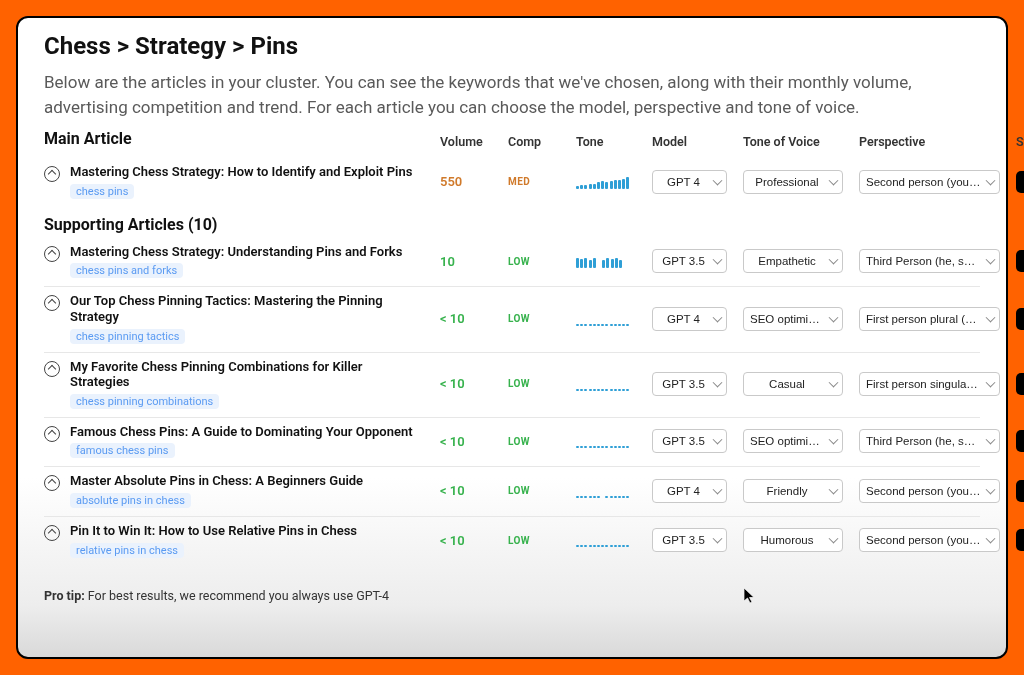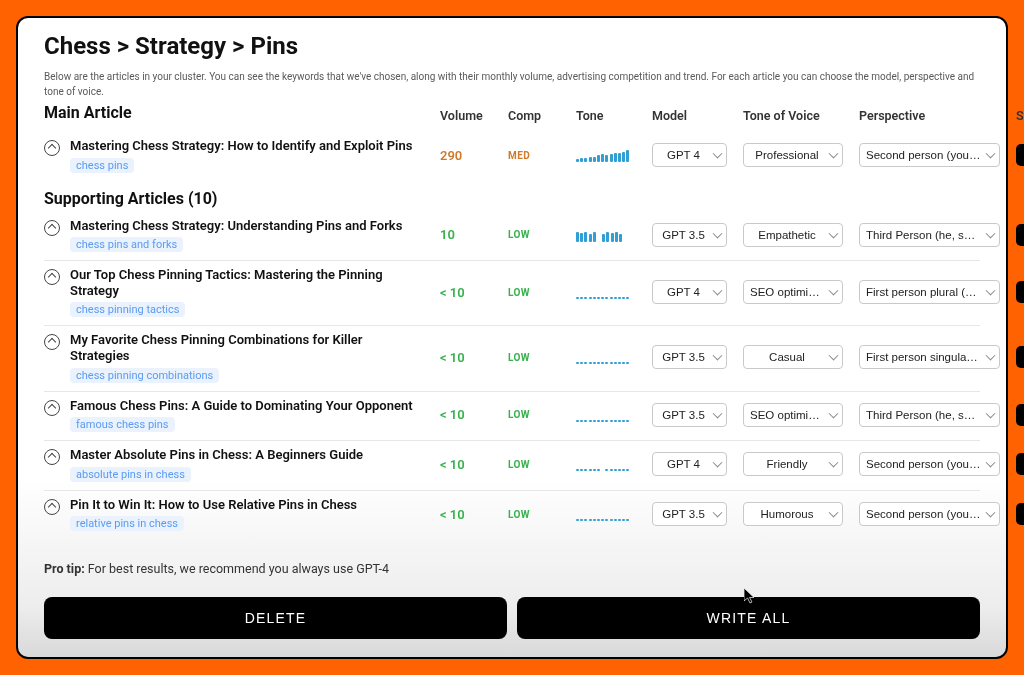--- a/index.html
+++ b/index.html
@@ -6,21 +6,21 @@
   html, body { margin:0; padding:0; font-family: -apple-system, BlinkMacSystemFont, "Segoe UI", Roboto, Helvetica, Arial, sans-serif; }
   body { background:#ff6200; width:1024px; height:675px; overflow:hidden; }
   .card {
     position:absolute; left:16px; top:16px; right:16px; bottom:16px;
     background: linear-gradient(to bottom, #ffffff 0%, #ffffff 72%, #ededed 92%, #d9d9d9 100%);
     border:2px solid #000; border-radius:12px;
     padding: 14px 26px 18px 26px;
     display:flex; flex-direction:column;
   }
   .breadcrumb { font-size:24px; font-weight:700; color:#111; margin-bottom:10px; }
-  .intro { font-size:10px; color:#5a5a5a; line-height:1.45; margin-bottom:4px; }
+  .intro { font-size:17px; color:#5a5a5a; line-height:1.45; margin-bottom:10px; }
 
   .grid { display:grid; grid-template-columns: 380px 52px 52px 60px 75px 100px 141px 60px; column-gap:16px; align-items:center; }
   .section-hdr { font-weight:700; font-size:16px; color:#111; margin-bottom:6px; }
   .col-hdr { font-size:12.5px; font-weight:600; color:#333; }
 
   .row { padding:6px 0 8px 0; border-bottom: none; }
   .sup .row + .row { border-top:1px solid #e7e7e7; }
 
   .title-cell { display:flex; align-items:flex-start; gap:10px; }
   .retry-icon { width:16px; height:16px; border:1.4px solid #444; border-radius:50%; margin-top:2px; flex:0 0 auto; position:relative; cursor:pointer; }
@@ -73,21 +73,21 @@
   </div>
 
   <div class="grid row">
     <div class="title-cell">
       <div class="retry-icon"></div>
       <div>
         <div class="article-title">Mastering Chess Strategy: How to Identify and Exploit Pins</div>
         <span class="tag">chess pins</span>
       </div>
     </div>
-    <div class="vol-720">290</div>
+    <div class="vol-720">550</div>
     <div class="comp-med">MED</div>
     <div id="main-trend">
         <div class="spark">
           <span style="height: 3px;"></span>
           <span style="height: 4px;"></span>
           <span style="height: 4px;"></span>
           <span style="height: 5px;"></span>
           <span style="height: 5px;"></span>
           <span style="height: 7px;"></span>
           <span style="height: 8px;"></span>
@@ -279,23 +279,19 @@
         <span class="sel-wrap"><button class="sel">Humorous</button></span>
         <span class="sel-wrap"><button class="sel">Second person (you, your)</button></span>
         <button class="write-btn">Write</button>
       </div>
     </div>
 
   <div class="protip">
     <b>Pro tip:</b><span> For best results, we recommend you always use GPT-4</span>
   </div>
 
-  <div class="footer">
-    <button class="big-btn">DELETE</button>
-    <button class="big-btn">WRITE ALL</button>
-  </div>
 </div>
 
 <div class="cursor">
   <svg width="12" height="16" viewBox="0 0 12 16">
       <path d="M0 0 L0 13 L3.5 10 L6 15 L8 14 L5.5 9.5 L10 9.5 Z" fill="#000" stroke="#fff" stroke-width="0.7"></path>
     </svg>
 </div>
 
 </body></html>

